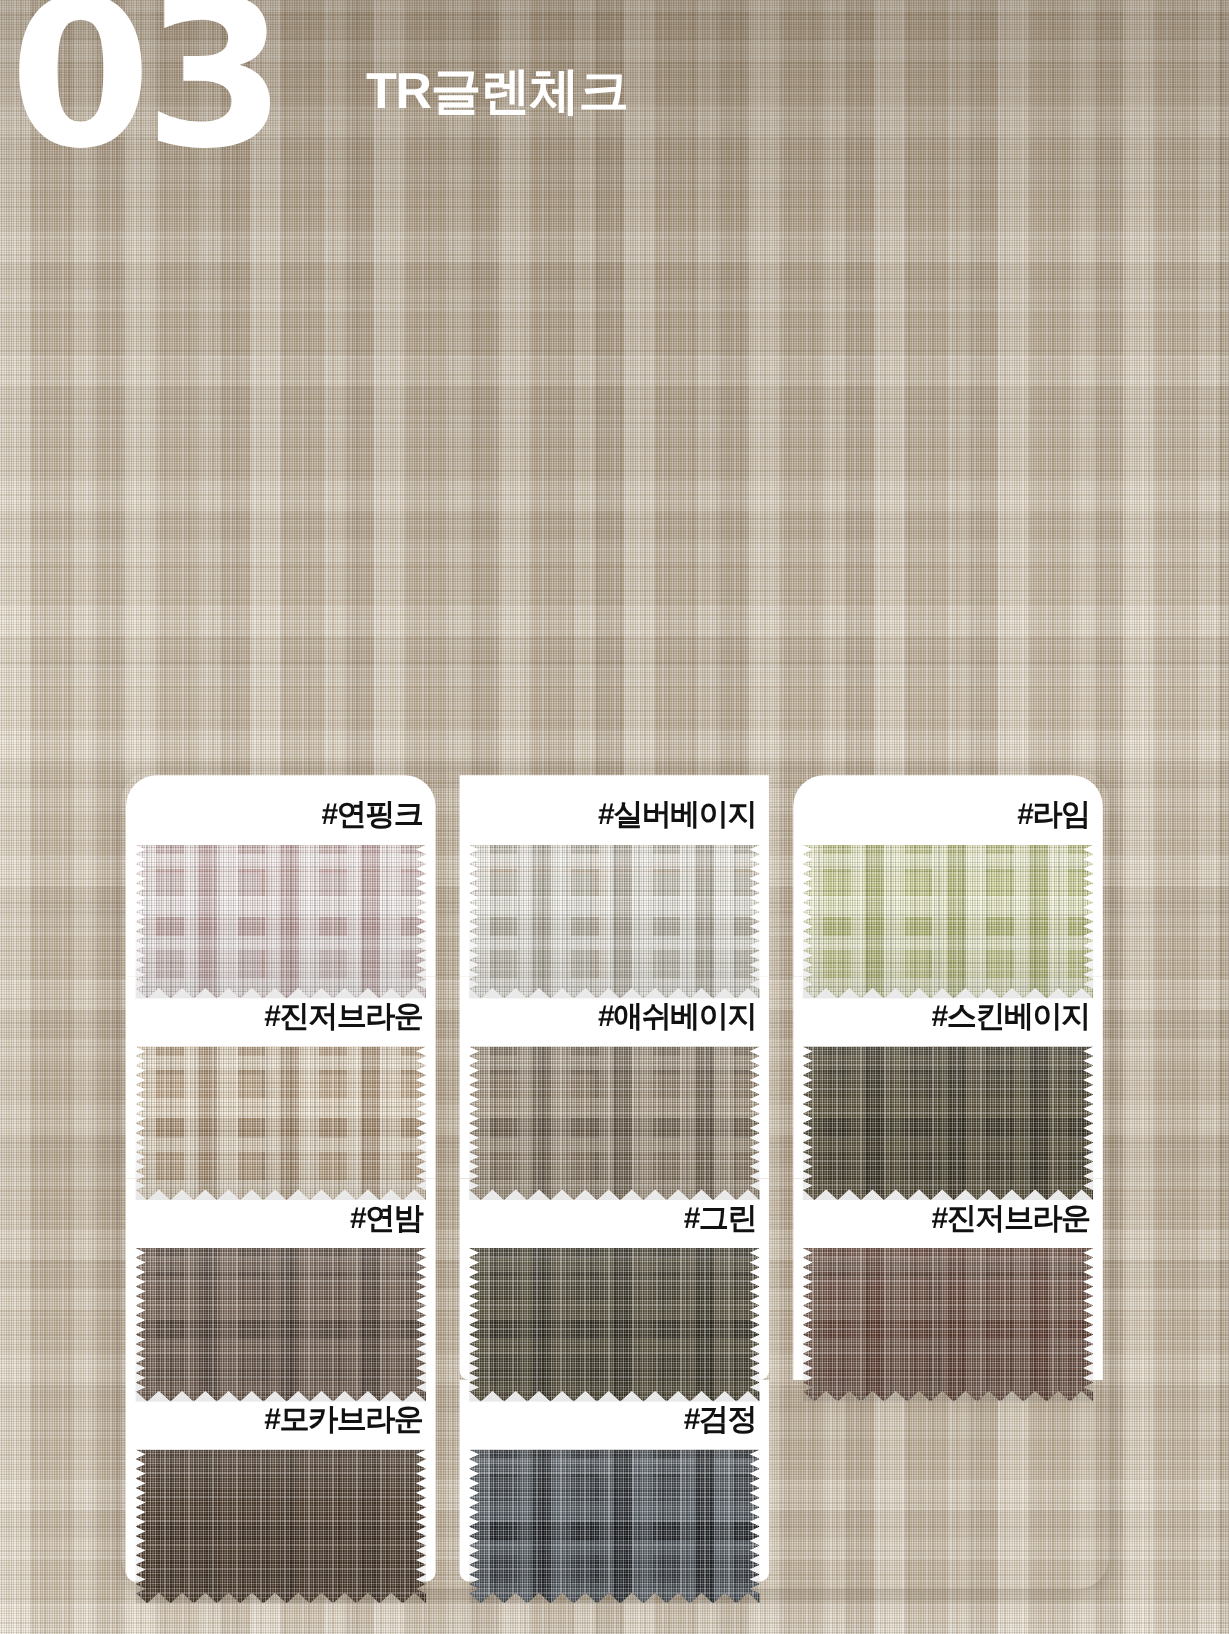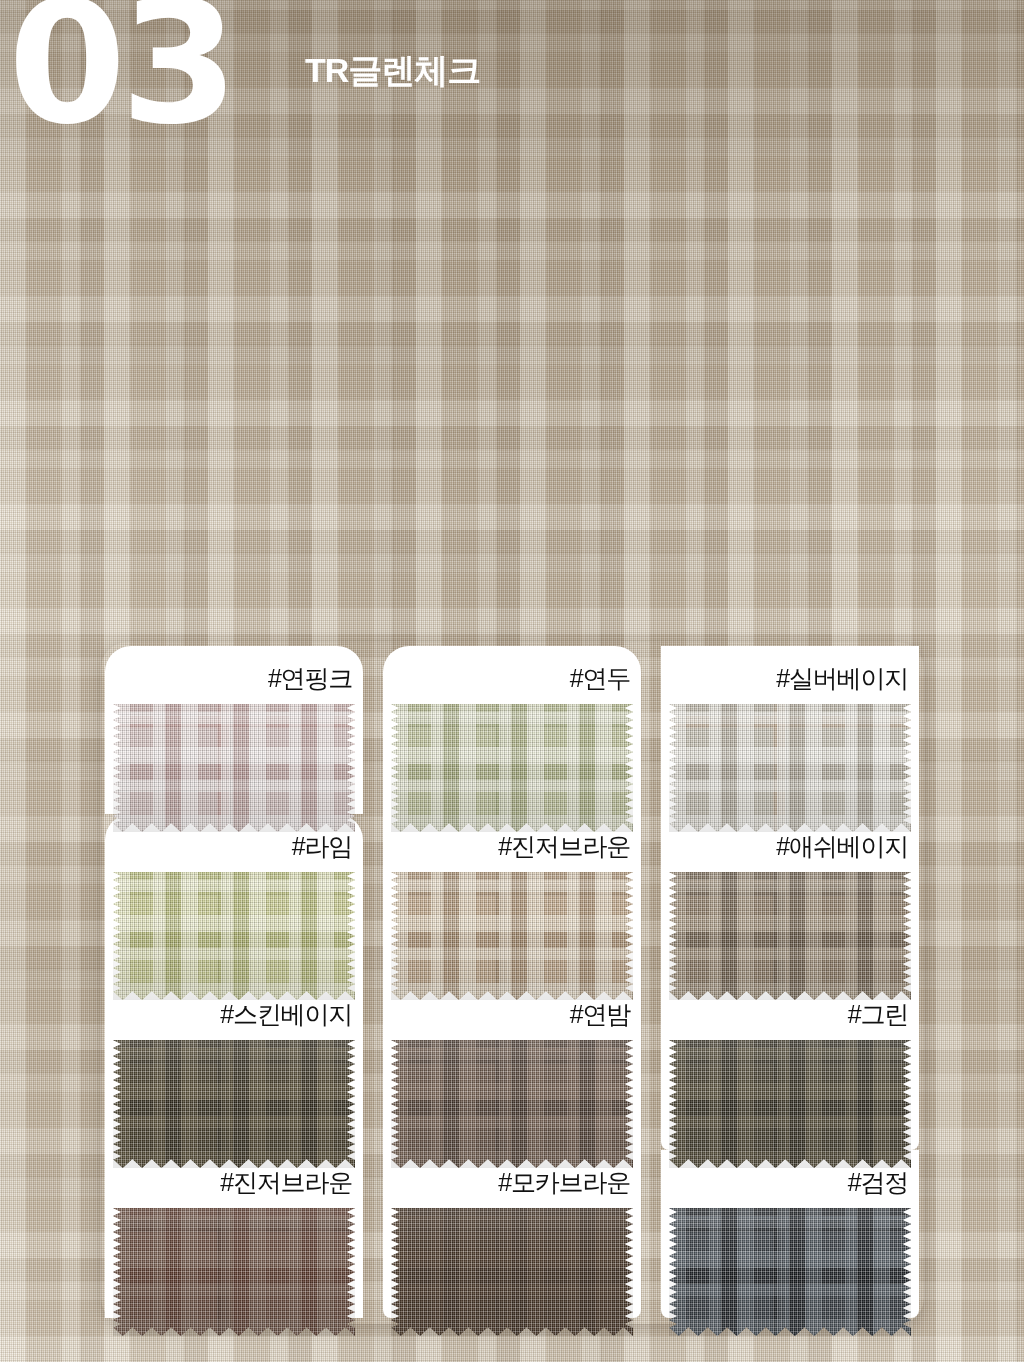--- a/index.html
+++ b/index.html
@@ -90,21 +90,21 @@
     font-weight: 700;
     letter-spacing: -6px;
     color: #ffffff;
     line-height: 1;
     font-family: "DejaVu Sans", sans-serif;
   }
   .title-main {
     position: absolute;
     left: 305px;
     top: 48px;
-    font-size: 34px;
+    font-size: 42px;
     font-weight: 700;
     color: #ffffff;
     letter-spacing: -1px;
     white-space: nowrap;
   }
   .title-season {
     position: absolute;
     left: 698px;
     top: 54px;
     font-size: 34px;
@@ -146,21 +146,21 @@
     overflow: hidden;
   }
   .cell.r0 .card { border-top-left-radius: 26px; border-top-right-radius: 26px; }
   .cell.r3 .card { border-bottom-left-radius: 8px; border-bottom-right-radius: 8px; }
 
   .label {
     position: absolute;
     right: 11px;
     top: 16px;
     font-size: 25px;
-    font-weight: 400;
+    font-weight: 700;
     color: #111111;
     letter-spacing: -1.2px;
     white-space: nowrap;
     z-index: 3;
   }
 
   
   .swatch-wrap {
     position: absolute;
     left: 8px;
@@ -267,103 +267,95 @@
 
   <div class="grid" id="swatch-grid">
       <div class="cell r0">
         <div class="card"></div>
         <div class="swatch-wrap">
           <div class="swatch" style="--base: #d8c6c3; --light: rgba(255,252,251,0.58); --dark: rgba(176,140,136,0.40); --accent: rgba(186,132,124,0.40);"></div>
           <div class="swatch-shade"></div>
         </div>
         <div class="label">#연핑크</div>
       </div>
+      <div class="cell r1">
+        <div class="card"></div>
+        <div class="swatch-wrap">
+          <div class="swatch" style="--base: #c9c4b6; --light: rgba(253,252,247,0.58); --dark: rgba(163,155,140,0.40); --accent: rgba(186,152,118,0.38);"></div>
+          <div class="swatch-shade"></div>
+        </div>
+        <div class="label">#실버베이지</div>
+      </div>
       <div class="cell r0">
         <div class="card"></div>
         <div class="swatch-wrap">
-          <div class="swatch" style="--base: #c3c79f; --light: rgba(250,251,238,0.55); --dark: rgba(150,157,108,0.40); --accent: rgba(139,148,95,0.38);"></div>
-          <div class="swatch-shade"></div>
-        </div>
-        <div class="label">#연두</div>
+          <div class="swatch" style="--base: #cdd094; --light: rgba(252,253,232,0.55); --dark: rgba(159,165,94,0.40); --accent: rgba(150,157,82,0.38);"></div>
+          <div class="swatch-shade"></div>
+        </div>
+        <div class="label">#라임</div>
       </div>
       <div class="cell r1">
         <div class="card"></div>
         <div class="swatch-wrap">
-          <div class="swatch" style="--base: #c9c4b6; --light: rgba(253,252,247,0.58); --dark: rgba(163,155,140,0.40); --accent: rgba(186,152,118,0.38);"></div>
-          <div class="swatch-shade"></div>
-        </div>
-        <div class="label">#실버베이지</div>
-      </div>
-      <div class="cell r0">
-        <div class="card"></div>
-        <div class="swatch-wrap">
-          <div class="swatch" style="--base: #cdd094; --light: rgba(252,253,232,0.55); --dark: rgba(159,165,94,0.40); --accent: rgba(150,157,82,0.38);"></div>
-          <div class="swatch-shade"></div>
-        </div>
-        <div class="label">#라임</div>
+          <div class="swatch" style="--base: #c4ab8d; --light: rgba(248,240,223,0.55); --dark: rgba(150,124,94,0.42); --accent: rgba(131,104,74,0.40);"></div>
+          <div class="swatch-shade"></div>
+        </div>
+        <div class="label">#진저브라운</div>
       </div>
       <div class="cell r1">
         <div class="card"></div>
         <div class="swatch-wrap">
-          <div class="swatch" style="--base: #c4ab8d; --light: rgba(248,240,223,0.55); --dark: rgba(150,124,94,0.42); --accent: rgba(131,104,74,0.40);"></div>
+          <div class="swatch" style="--base: #92806a; --light: rgba(199,186,166,0.42); --dark: rgba(84,71,56,0.42); --accent: rgba(70,58,44,0.38);"></div>
+          <div class="swatch-shade"></div>
+        </div>
+        <div class="label">#애쉬베이지</div>
+      </div>
+      <div class="cell r2">
+        <div class="card"></div>
+        <div class="swatch-wrap">
+          <div class="swatch" style="--base: #4c4430; --light: rgba(124,113,84,0.30); --dark: rgba(40,35,24,0.42); --accent: rgba(33,29,20,0.38);"></div>
+          <div class="swatch-shade"></div>
+        </div>
+        <div class="label">#스킨베이지</div>
+      </div>
+      <div class="cell r2">
+        <div class="card"></div>
+        <div class="swatch-wrap">
+          <div class="swatch" style="--base: #6e5a4c; --light: rgba(148,126,110,0.35); --dark: rgba(59,47,39,0.42); --accent: rgba(50,39,32,0.38);"></div>
+          <div class="swatch-shade"></div>
+        </div>
+        <div class="label">#연밤</div>
+      </div>
+      <div class="cell r3">
+        <div class="card"></div>
+        <div class="swatch-wrap">
+          <div class="swatch" style="--base: #4a4433; --light: rgba(122,112,86,0.32); --dark: rgba(38,35,26,0.42); --accent: rgba(31,29,21,0.38);"></div>
+          <div class="swatch-shade"></div>
+        </div>
+        <div class="label">#그린</div>
+      </div>
+      <div class="cell r2">
+        <div class="card"></div>
+        <div class="swatch-wrap">
+          <div class="swatch" style="--base: #6d4f41; --light: rgba(137,115,100,0.33); --dark: rgba(86,48,35,0.42); --accent: rgba(57,38,29,0.40);"></div>
           <div class="swatch-shade"></div>
         </div>
         <div class="label">#진저브라운</div>
       </div>
-      <div class="cell r1">
-        <div class="card"></div>
-        <div class="swatch-wrap">
-          <div class="swatch" style="--base: #92806a; --light: rgba(199,186,166,0.42); --dark: rgba(84,71,56,0.42); --accent: rgba(70,58,44,0.38);"></div>
-          <div class="swatch-shade"></div>
-        </div>
-        <div class="label">#애쉬베이지</div>
-      </div>
-      <div class="cell r2">
-        <div class="card"></div>
-        <div class="swatch-wrap">
-          <div class="swatch" style="--base: #4c4430; --light: rgba(124,113,84,0.30); --dark: rgba(40,35,24,0.42); --accent: rgba(33,29,20,0.38);"></div>
-          <div class="swatch-shade"></div>
-        </div>
-        <div class="label">#스킨베이지</div>
-      </div>
-      <div class="cell r2">
-        <div class="card"></div>
-        <div class="swatch-wrap">
-          <div class="swatch" style="--base: #6e5a4c; --light: rgba(148,126,110,0.35); --dark: rgba(59,47,39,0.42); --accent: rgba(50,39,32,0.38);"></div>
-          <div class="swatch-shade"></div>
-        </div>
-        <div class="label">#연밤</div>
-      </div>
       <div class="cell r3">
         <div class="card"></div>
         <div class="swatch-wrap">
-          <div class="swatch" style="--base: #4a4433; --light: rgba(122,112,86,0.32); --dark: rgba(38,35,26,0.42); --accent: rgba(31,29,21,0.38);"></div>
-          <div class="swatch-shade"></div>
-        </div>
-        <div class="label">#그린</div>
-      </div>
-      <div class="cell r2">
-        <div class="card"></div>
-        <div class="swatch-wrap">
-          <div class="swatch" style="--base: #6d4f41; --light: rgba(137,115,100,0.33); --dark: rgba(86,48,35,0.42); --accent: rgba(57,38,29,0.40);"></div>
-          <div class="swatch-shade"></div>
-        </div>
-        <div class="label">#진저브라운</div>
+          <div class="swatch" style="--base: #4b392a; --light: rgba(100,79,60,0.22); --dark: rgba(52,39,29,0.28); --accent: rgba(45,33,24,0.22);"></div>
+          <div class="swatch-shade"></div>
+        </div>
+        <div class="label">#모카브라운</div>
       </div>
       <div class="cell r3">
         <div class="card"></div>
         <div class="swatch-wrap">
-          <div class="swatch" style="--base: #4b392a; --light: rgba(100,79,60,0.22); --dark: rgba(52,39,29,0.28); --accent: rgba(45,33,24,0.22);"></div>
-          <div class="swatch-shade"></div>
-        </div>
-        <div class="label">#모카브라운</div>
-      </div>
-      <div class="cell r3">
-        <div class="card"></div>
-        <div class="swatch-wrap">
           <div class="swatch" style="--base: #3b4147; --light: rgba(129,139,148,0.34); --dark: rgba(17,19,22,0.55); --accent: rgba(12,14,16,0.50);"></div>
           <div class="swatch-shade"></div>
         </div>
         <div class="label">#검정</div>
       </div>
     </div>
 
 </div>
 
 </body></html>

